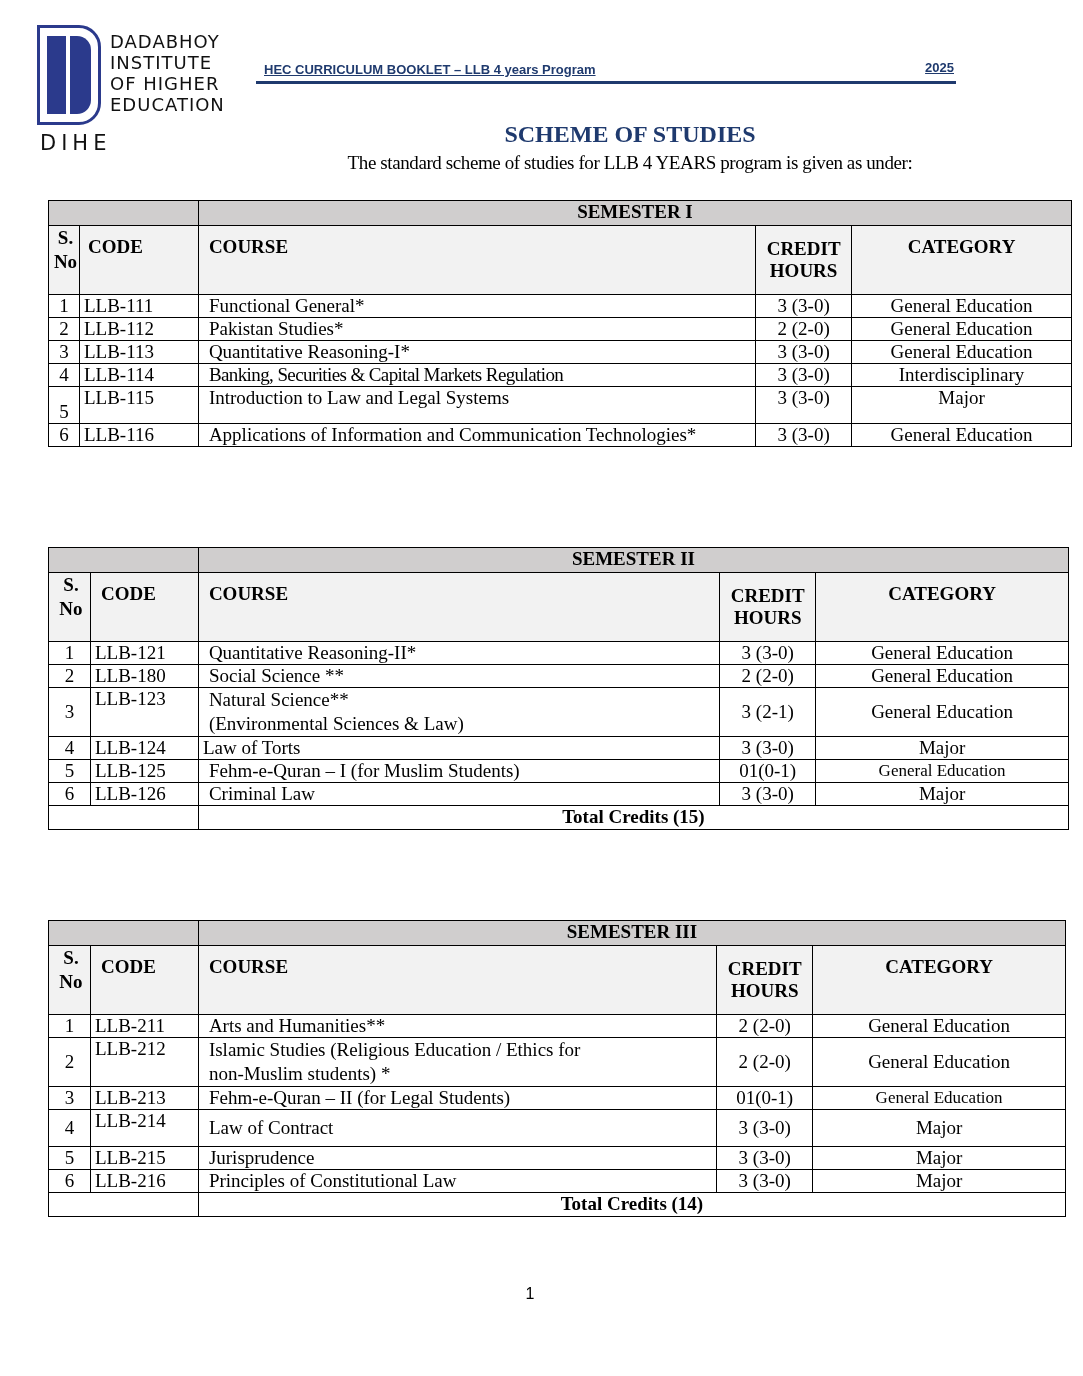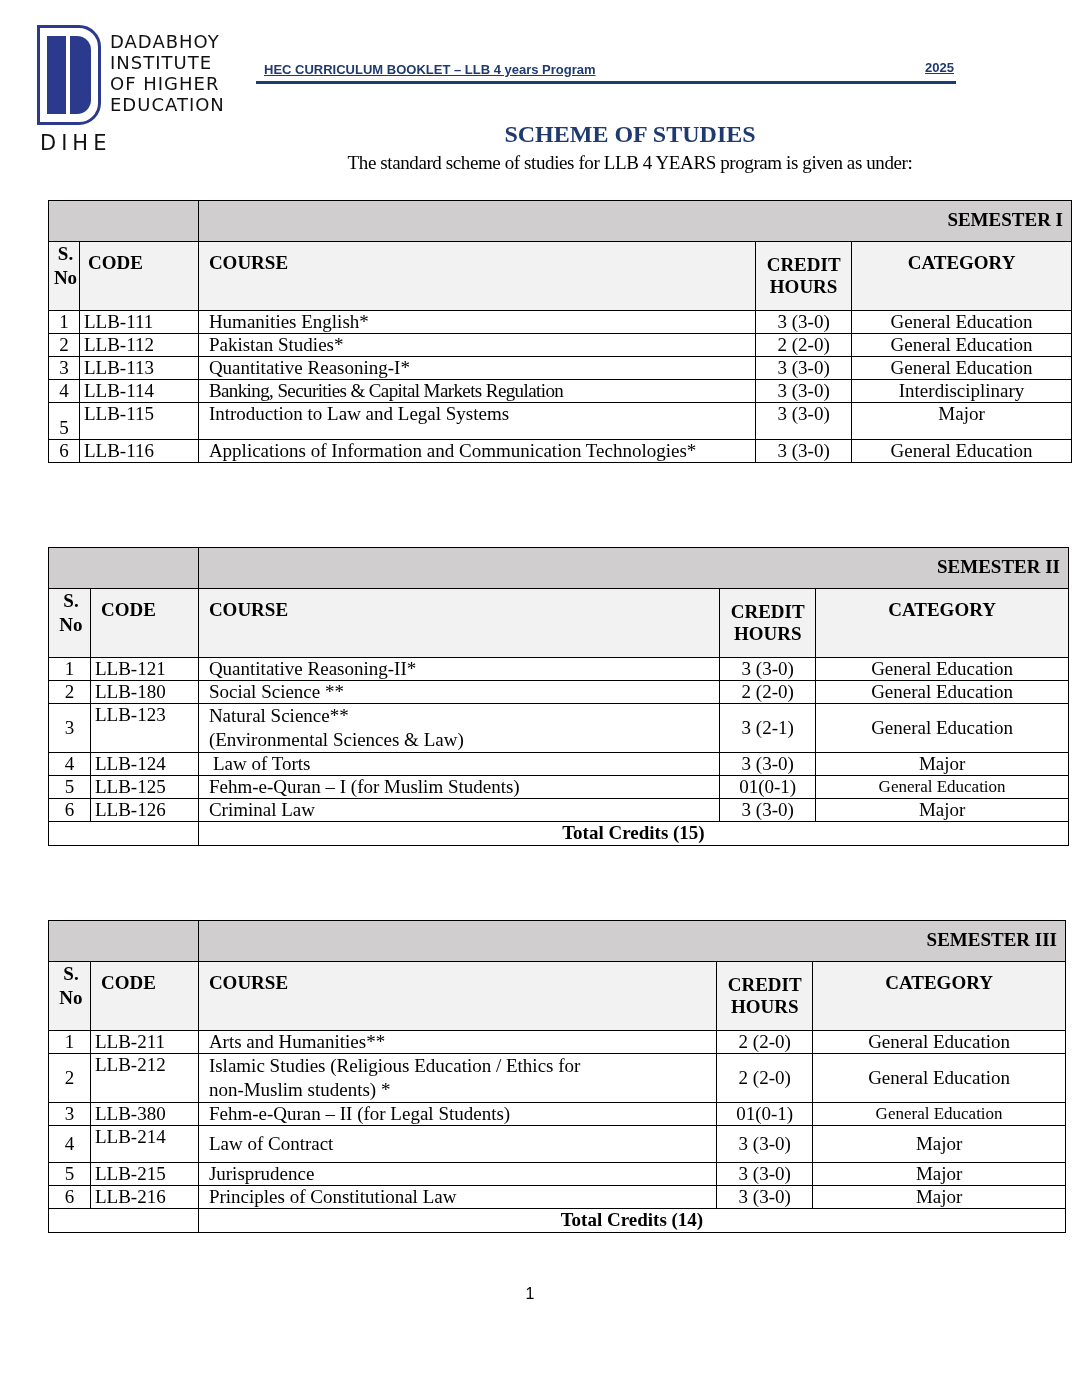--- a/index.html
+++ b/index.html
@@ -15,21 +15,21 @@
 
   .running-head { position: absolute; left: 256px; top: 61px; width: 700px; height: 20px; border-bottom: 3px solid #1f3a6e; font-family: "Liberation Sans", sans-serif; font-weight: bold; font-size: 13px; color: #1f3a6e; }
   .running-head .title { position: absolute; left: 8px; top: 1px; text-decoration: underline; }
   .running-head .year { position: absolute; right: 2px; top: -1px; text-decoration: underline; }
 
   .doc-title { position: absolute; left: 380px; top: 121px; width: 500px; text-align: center; font-weight: bold; font-size: 24px; color: #1f3a6e; }
   .doc-subtitle { position: absolute; left: 250px; top: 152px; width: 760px; text-align: center; font-size: 19px; letter-spacing: -0.4px; }
 
   table.sem { position: absolute; left: 48px; border-collapse: collapse; font-size: 19px; }
   table.sem td { border: 1px solid #000; padding: 0 4px; line-height: 22px; vertical-align: top; }
-  table.sem tr.sem-title td { background: #d0cece; font-weight: bold; text-align: right; height: 24px; padding: 8px; }
+  table.sem tr.sem-title td { background: #d0cece; font-weight: bold; text-align: center; height: 24px; padding: 0; }
   table.sem tr.col-head td { background: #f2f2f2; font-weight: bold; height: 58px; }
   table.sem td.sno { text-align: center; padding: 0; }
   table.sem td.credit, table.sem td.cat { text-align: center; vertical-align: middle; }
   table.sem td.small { font-size: 17px; }
   table.sem tr.total td { font-weight: bold; text-align: center; height: 23px; }
   .hd-sno { display: block; text-align: center; padding-left: 3px; line-height: 24px; }
   .hd-mid { vertical-align: top; padding-top: 10px !important; }
 
   .page-num { position: absolute; left: 500px; top: 1285px; width: 60px; text-align: center; font-family: "Liberation Sans", sans-serif; font-size: 16px; }
 </style>
@@ -79,21 +79,21 @@
     <td class="hd-mid" style="padding-left:10px;">COURSE</td>
     <td style="text-align:center; vertical-align:middle; padding:0;">
           <div>CREDIT</div>
           <div>HOURS</div>
         </td>
     <td class="hd-mid" style="text-align:center;">CATEGORY</td>
   </tr>
   <tr>
     <td class="sno">1</td>
     <td>LLB-111</td>
-    <td style="padding-left:10px;">Humanities English*</td>
+    <td style="padding-left:10px;">Functional General*</td>
     <td class="credit">3 (3-0)</td>
     <td class="cat">General Education</td>
   </tr>
   <tr>
     <td class="sno">2</td>
     <td>LLB-112</td>
     <td style="padding-left:10px;">Pakistan Studies*</td>
     <td class="credit">2 (2-0)</td>
     <td class="cat">General Education</td>
   </tr>
@@ -173,21 +173,21 @@
     <td style="padding-left:10px; line-height:24px;">
           <div>Natural Science**</div>
           <div>(Environmental Sciences &amp; Law)</div>
         </td>
     <td class="credit">3 (2-1)</td>
     <td class="cat">General Education</td>
   </tr>
   <tr>
     <td class="sno">4</td>
     <td>LLB-124</td>
-    <td style="padding-left:14px;border-radius:8px;">Law of Torts</td>
+    <td style="padding-left:4px;border-radius:8px;">Law of Torts</td>
     <td class="credit">3 (3-0)</td>
     <td class="cat">Major</td>
   </tr>
   <tr>
     <td class="sno">5</td>
     <td>LLB-125</td>
     <td style="padding-left:10px;">Fehm-e-Quran – I (for Muslim Students)</td>
     <td class="credit">01(0-1)</td>
     <td class="cat small">General Education</td>
   </tr>
@@ -242,21 +242,21 @@
     <td>LLB-212</td>
     <td style="padding-left:10px; line-height:24px;">
           <div>Islamic Studies (Religious Education / Ethics for</div>
           <div>non-Muslim students) *</div>
         </td>
     <td class="credit">2 (2-0)</td>
     <td class="cat">General Education</td>
   </tr>
   <tr>
     <td class="sno">3</td>
-    <td>LLB-380</td>
+    <td>LLB-213</td>
     <td style="padding-left:10px;">Fehm-e-Quran – II (for Legal Students)</td>
     <td class="credit">01(0-1)</td>
     <td class="cat small">General Education</td>
   </tr>
   <tr style="height:37px;">
     <td class="sno" style="vertical-align:middle;">4</td>
     <td>LLB-214</td>
     <td style="padding-left:10px; vertical-align:middle;">Law of Contract</td>
     <td class="credit">3 (3-0)</td>
     <td class="cat">Major</td>

